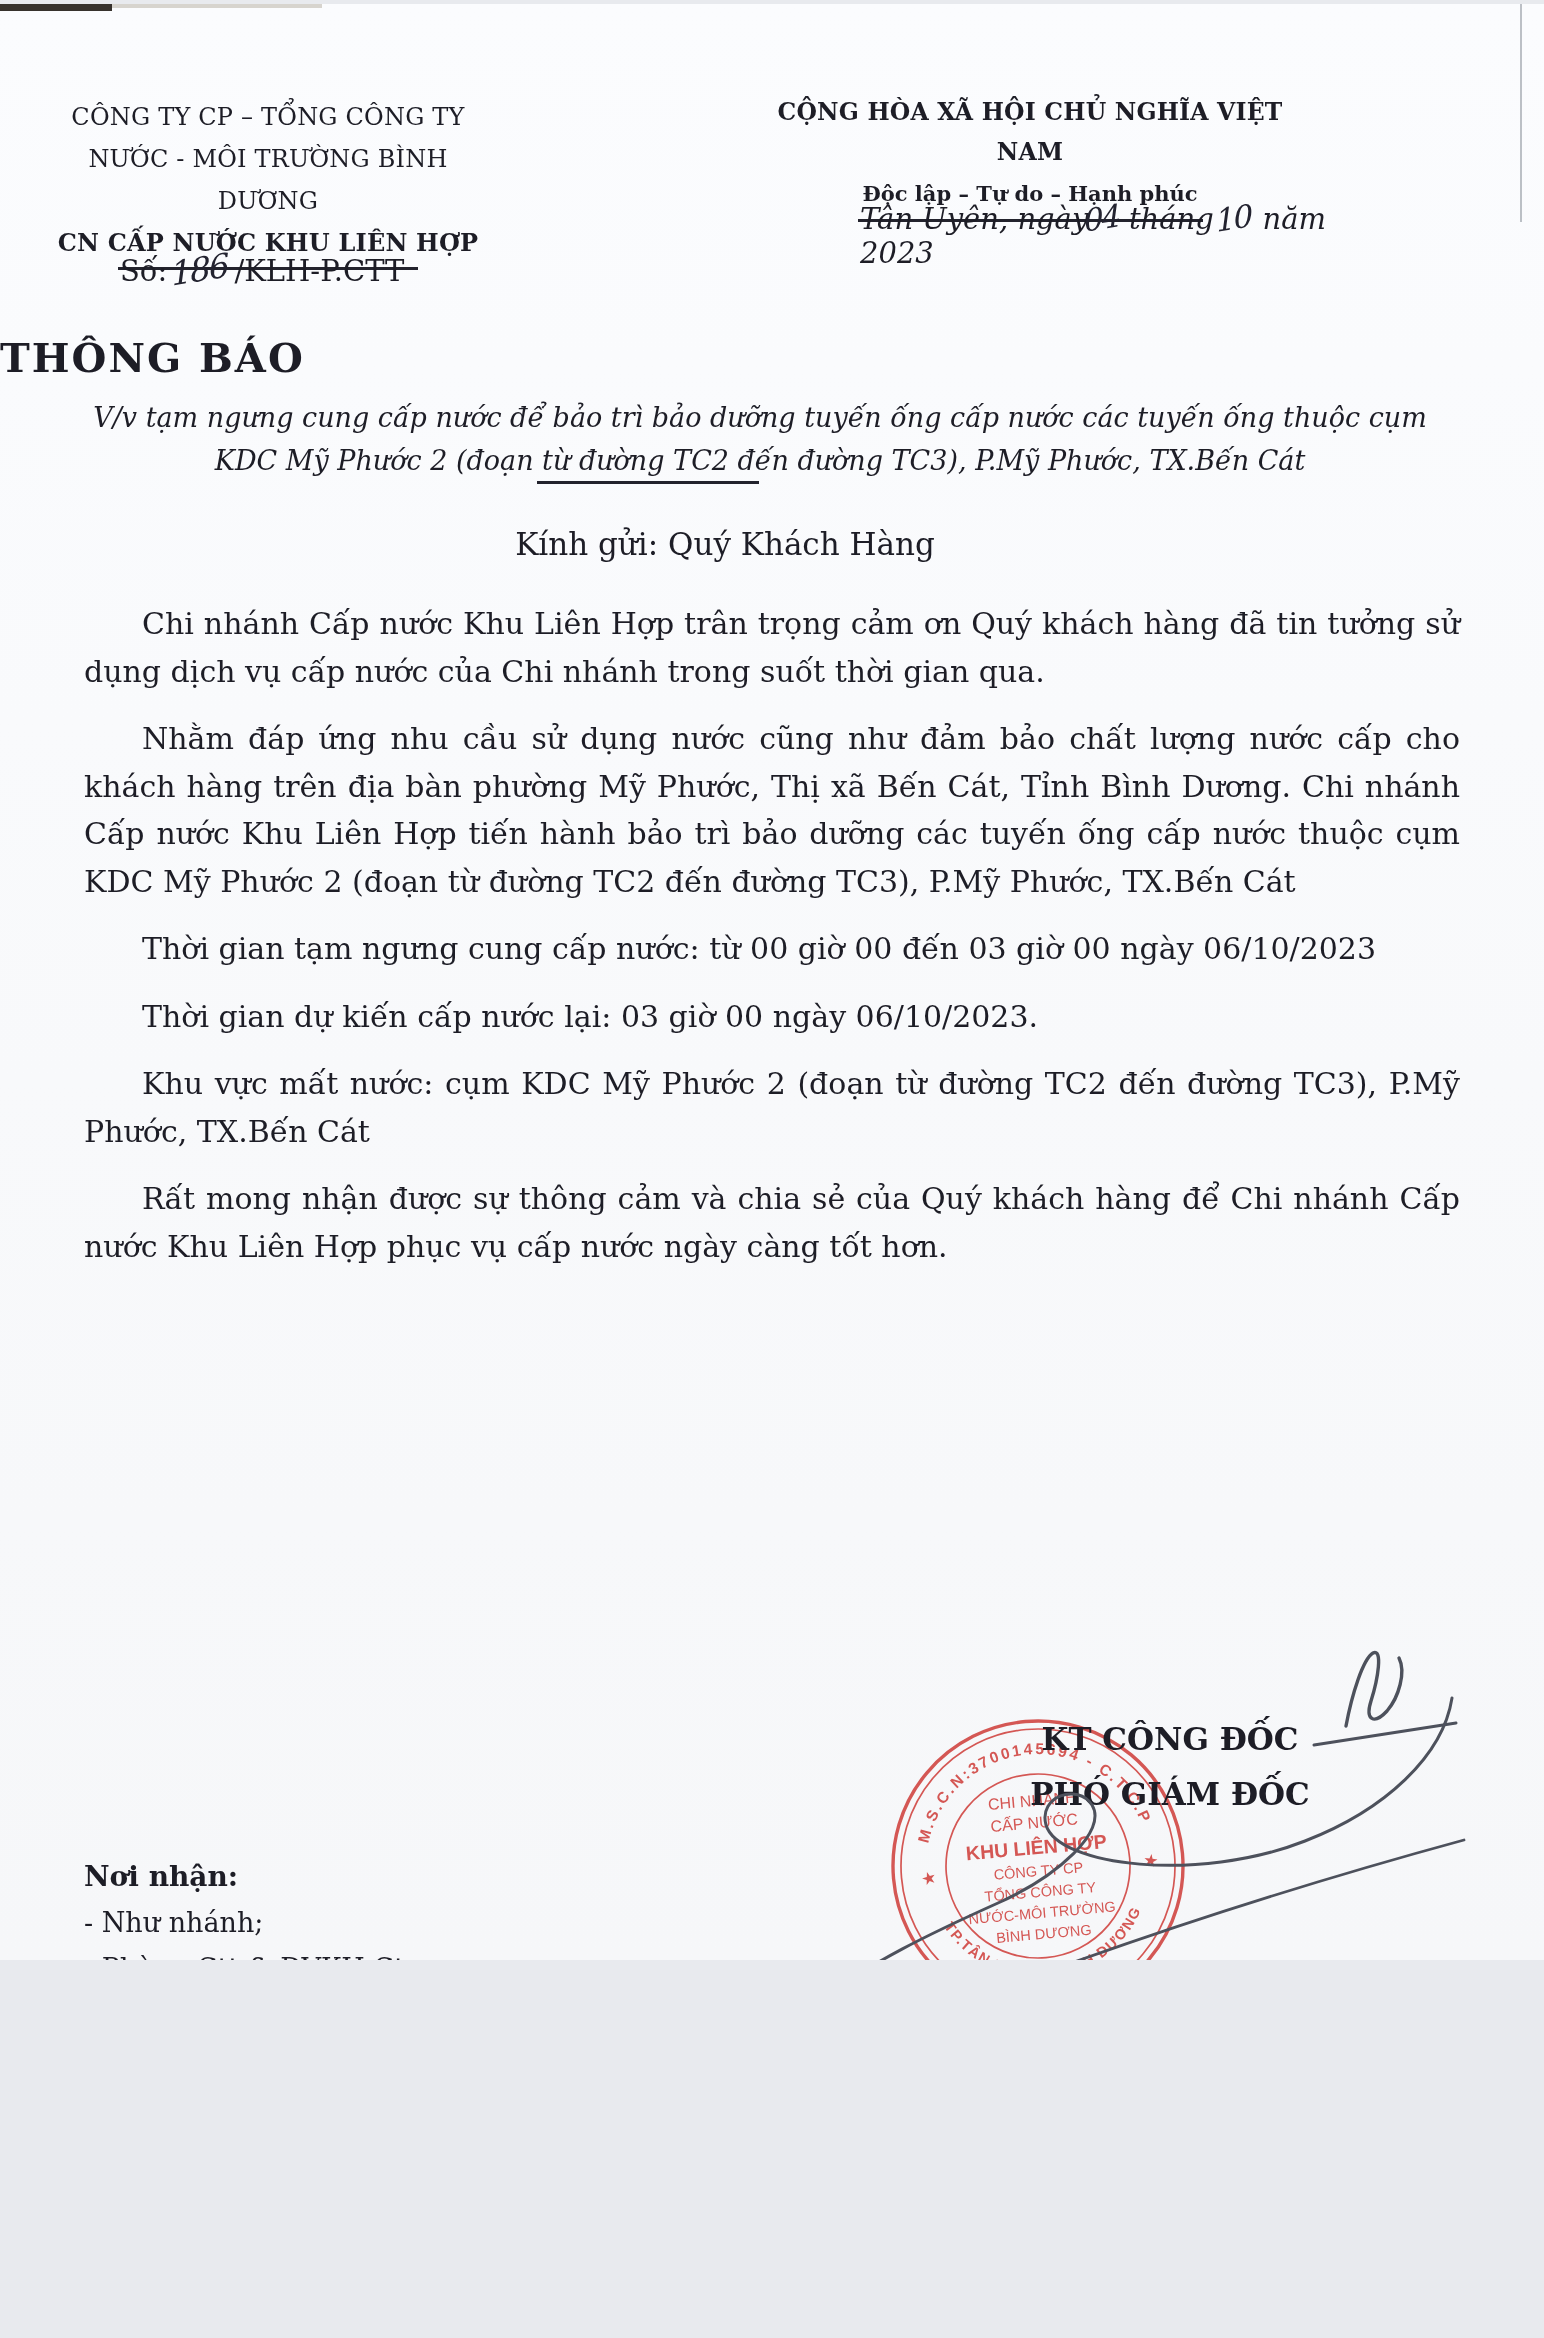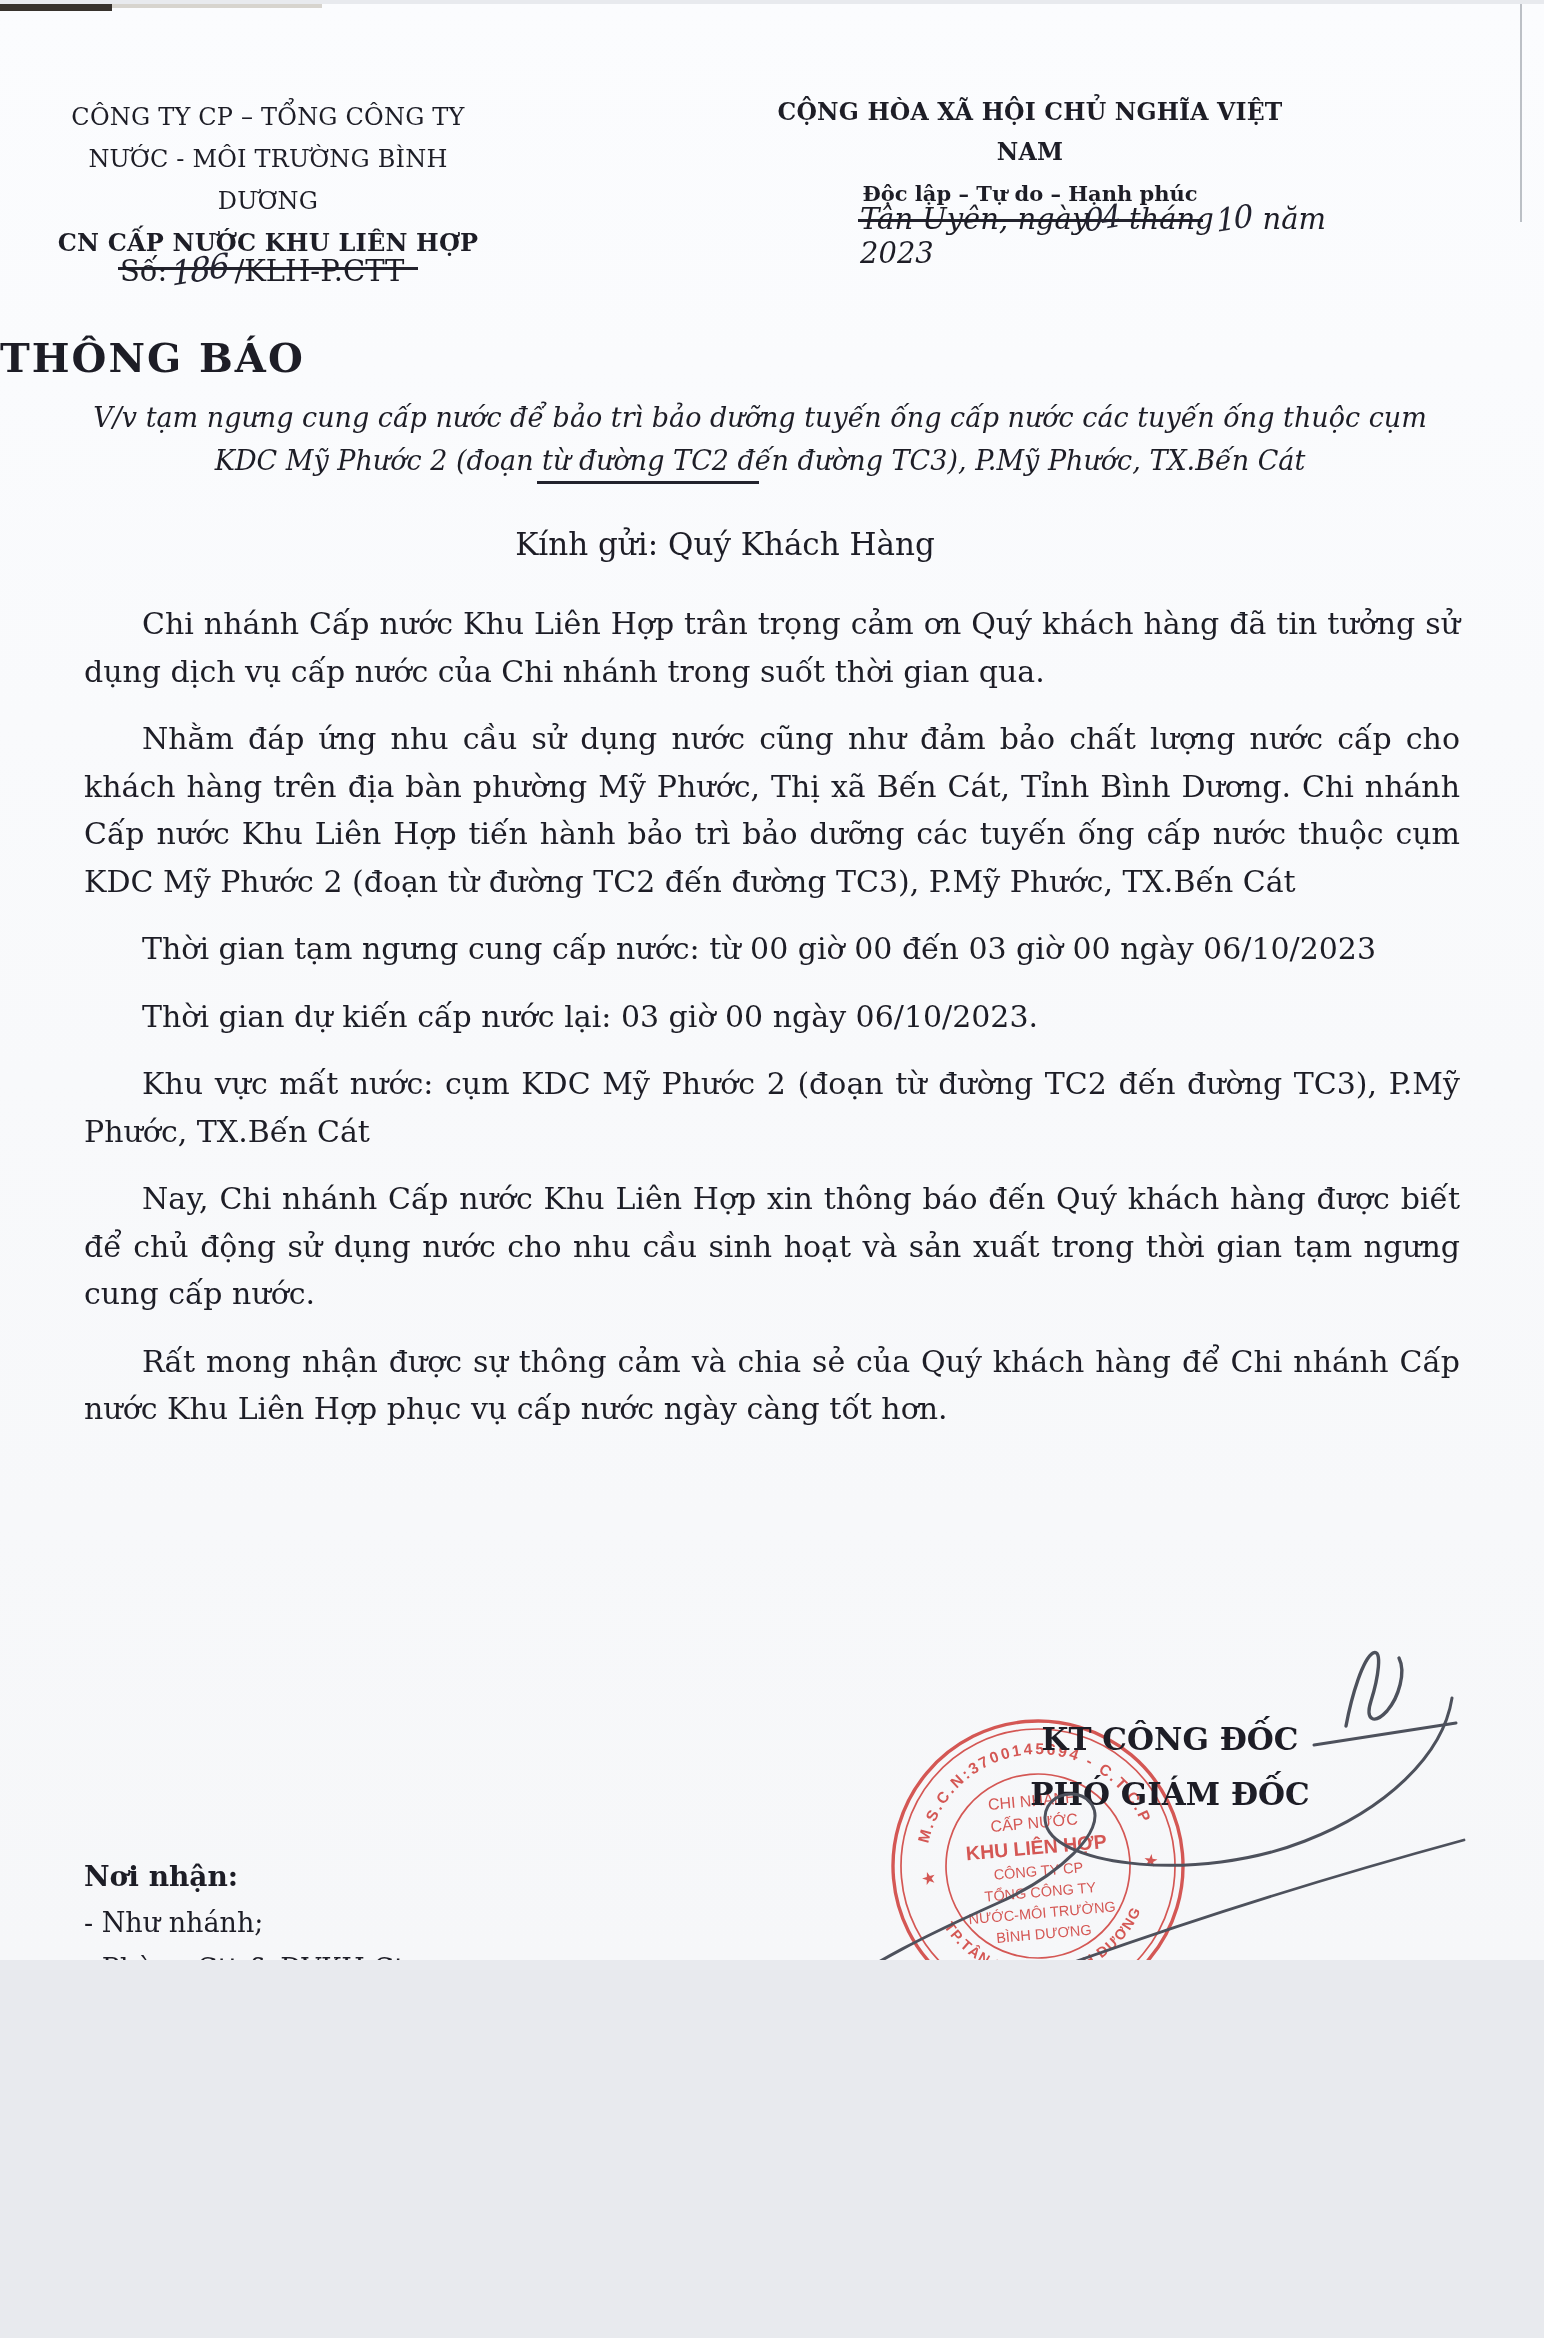--- a/index.html
+++ b/index.html
@@ -103,21 +103,20 @@
   </div>
   <div class="subj-rule"></div>
   <div class="salutation">Kính gửi: Quý Khách Hàng</div>
 
   <div class="body">
     <p>Chi nhánh Cấp nước Khu Liên Hợp trân trọng cảm ơn Quý khách hàng đã tin tưởng sử dụng dịch vụ cấp nước của Chi nhánh trong suốt thời gian qua.</p>
     <p>Nhằm đáp ứng nhu cầu sử dụng nước cũng như đảm bảo chất lượng nước cấp cho khách hàng trên địa bàn phường Mỹ Phước, Thị xã Bến Cát, Tỉnh Bình Dương. Chi nhánh Cấp nước Khu Liên Hợp tiến hành bảo trì bảo dưỡng các tuyến ống cấp nước thuộc cụm KDC Mỹ Phước 2 (đoạn từ đường TC2 đến đường TC3), P.Mỹ Phước, TX.Bến Cát</p>
     <p>Thời gian tạm ngưng cung cấp nước: từ 00 giờ 00 đến 03 giờ 00 ngày 06/10/2023</p>
     <p>Thời gian dự kiến cấp nước lại:  03 giờ 00 ngày 06/10/2023.</p>
     <p>Khu vực mất nước: cụm KDC Mỹ Phước 2 (đoạn từ đường TC2 đến đường TC3), P.Mỹ Phước, TX.Bến Cát</p>
-    <p>Nay, Chi nhánh Cấp nước Khu Liên Hợp xin thông báo đến Quý khách hàng được biết để chủ động sử dụng nước cho nhu cầu sinh hoạt và sản xuất trong thời gian tạm ngưng cung cấp nước.</p>
     <p>Rất mong nhận được sự thông cảm và chia sẻ của Quý khách hàng để Chi nhánh Cấp nước Khu Liên Hợp phục vụ cấp nước ngày càng tốt hơn.</p>
   </div>
 
   <div class="recipients">
     <div class="lbl">Nơi nhận:</div>
     <div>- Như nhánh;</div>
     <div>- Phòng Ctt &amp; DVKH Cty;</div>
     <div>- Lưu VP.</div>
   </div>
 

